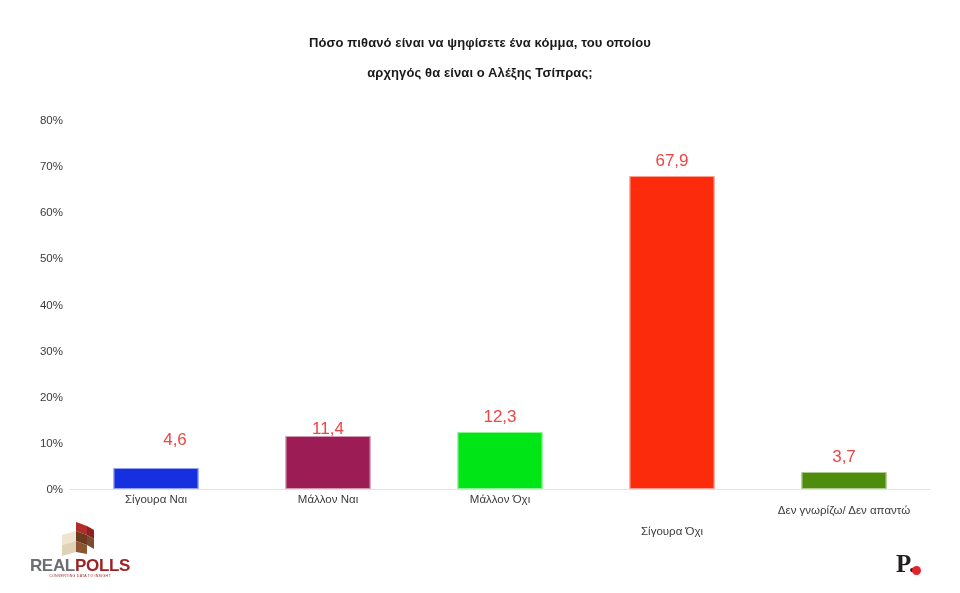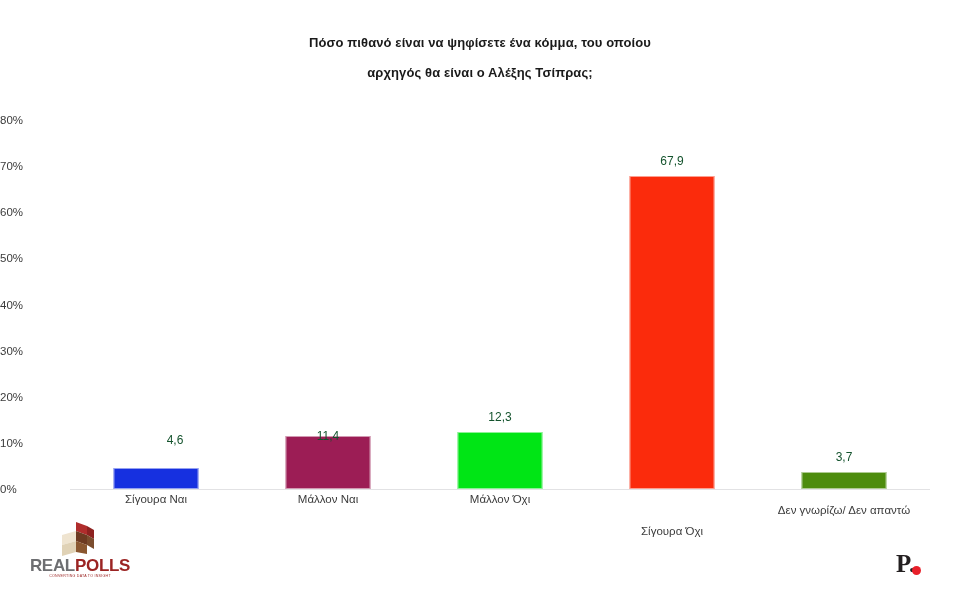--- a/index.html
+++ b/index.html
@@ -46,21 +46,21 @@
     position: absolute;
     left: 0;
     top: 120px;
     width: 63px;
     height: 370px;
   }
   .y-tick {
     position: absolute;
     right: 0;
     width: 63px;
-    text-align: left;
+    text-align: right;
     font-size: 11.5px;
     color: #3b3b3b;
     transform: translateY(-50%);
     white-space: nowrap;
   }
 
   
   .bars {
     position: absolute;
     left: 70px;
@@ -80,22 +80,22 @@
     left: 50%;
     transform: translateX(-50%);
     width: 85px;
     border: 1px solid rgba(255,255,255,0.55);
     box-sizing: border-box;
   }
   .bar-value {
     position: absolute;
     left: 50%;
     transform: translateX(-50%);
-    font-size: 12px;
-    color: #14532d;
+    font-size: 17px;
+    color: #ef4444;
     white-space: nowrap;
     line-height: 18px;
   }
 
   
   .x-axis {
     position: absolute;
     left: 70px;
     top: 493px;
     width: 860px;
@@ -203,21 +203,21 @@
 
 <div class="baseline"></div>
 
 <div class="bars">
     <div class="bar-slot" style="left: 0px; width: 172px;">
       <div class="bar" style="height: 21.2175px; background: rgb(22, 48, 224);"></div>
       <div class="bar-value" style="bottom: 40px; margin-left: 19px;">4,6</div>
     </div>
     <div class="bar-slot" style="left: 172px; width: 172px;">
       <div class="bar" style="height: 52.5825px; background: rgb(156, 29, 85);"></div>
-      <div class="bar-value" style="bottom: 44px;">11,4</div>
+      <div class="bar-value" style="bottom: 51px;">11,4</div>
     </div>
     <div class="bar-slot" style="left: 344px; width: 172px;">
       <div class="bar" style="height: 56.7338px; background: rgb(0, 229, 21);"></div>
       <div class="bar-value" style="bottom: 62.7338px;">12,3</div>
     </div>
     <div class="bar-slot" style="left: 516px; width: 172px;">
       <div class="bar" style="height: 313.189px; background: rgb(251, 43, 12);"></div>
       <div class="bar-value" style="bottom: 319.189px;">67,9</div>
     </div>
     <div class="bar-slot" style="left: 688px; width: 172px;">

